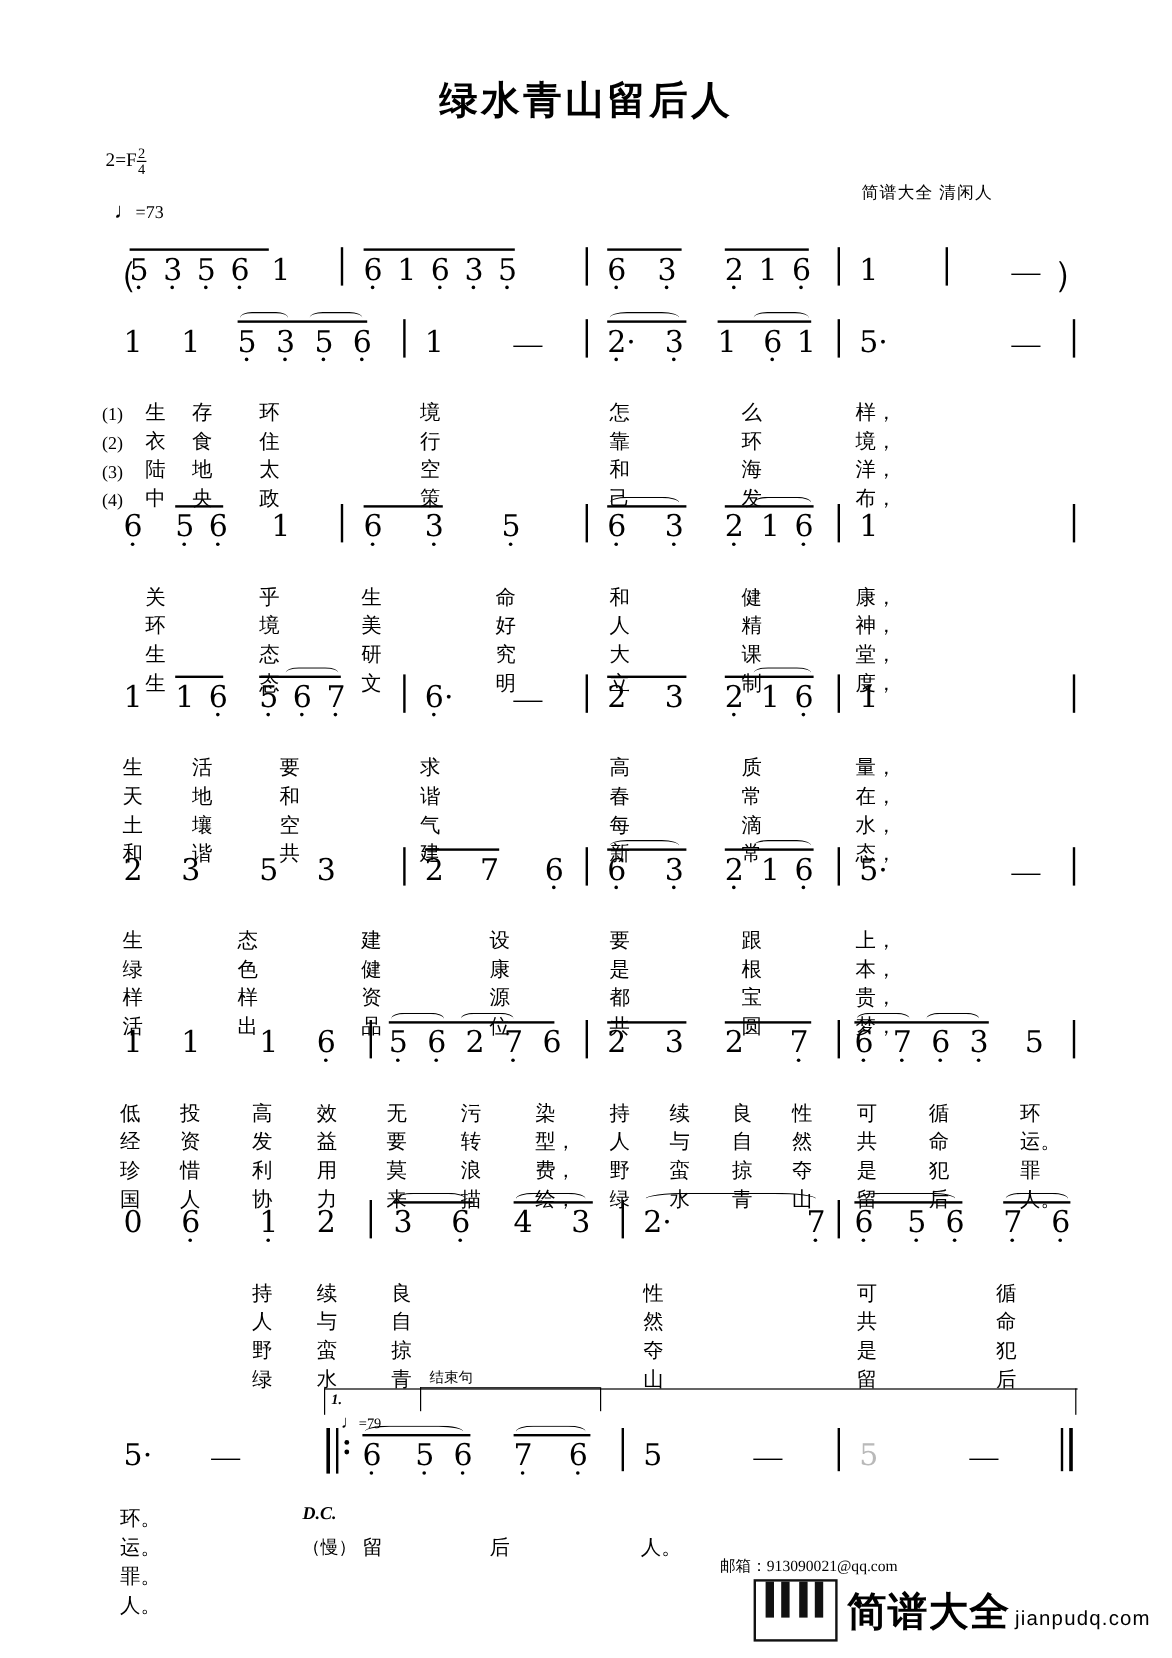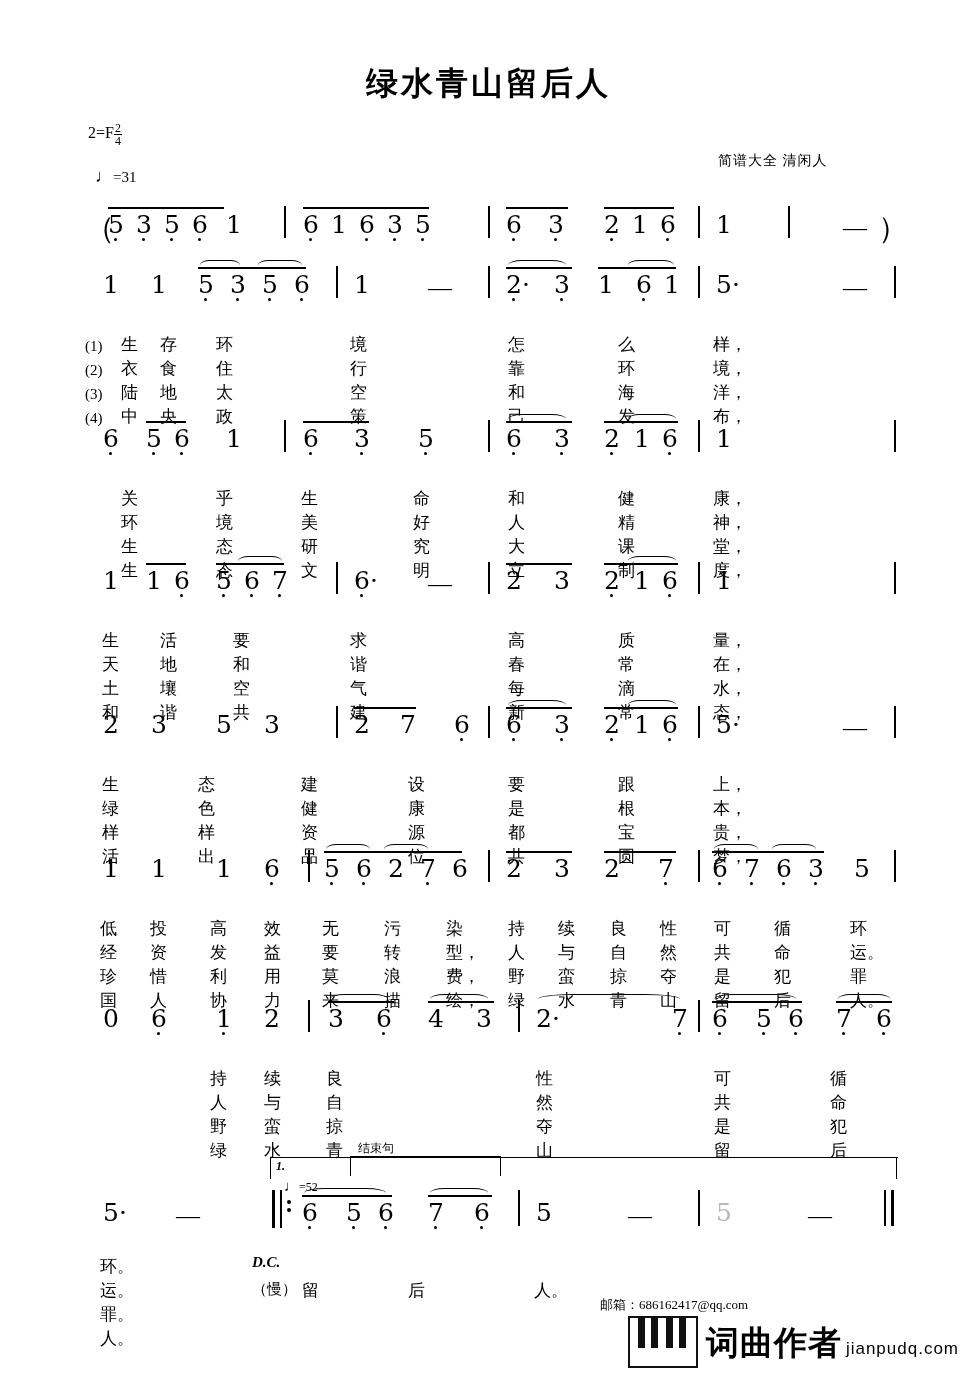--- a/index.html
+++ b/index.html
@@ -59,25 +59,25 @@
 </head>
 <body>
 
 <div class="title">绿水青山留后人</div>
 
 <div class="keysig">
   <span>2=F</span><span class="frac"><span class="num">2</span><span>4</span></span>
 </div>
 
 <div class="tempo">
-  <span style="font-size:18px;">♩</span><span>=31</span>
+  <span style="font-size:18px;">♩</span><span>=73</span>
 </div>
 
 <div class="author">简谱大全  清闲人</div>
-<div class="email">邮箱：686162417@qq.com</div>
+<div class="email">邮箱：913090021@qq.com</div>
 
 <div class="sys" style="top:206px;">
   <div class="notes">
     <div class="paren" style="left:-3px;top:2px;">（</div>
     <div class="note" style="left:20px;top:6px;">5</div>
     <div class="d-below" style="left:26px;top:32px;"></div>
     <div class="note" style="left:48px;top:6px;">3</div>
     <div class="d-below" style="left:54px;top:32px;"></div>
     <div class="note" style="left:76px;top:6px;">5</div>
     <div class="d-below" style="left:82px;top:32px;"></div>
@@ -629,21 +629,21 @@
   <div class="boxline" style="left:182px;top:-3px;width:628px;"></div>
   <div class="vline" style="left:182px;top:-3px;height:22px;"></div>
   <div class="vline" style="left:808px;top:-3px;height:22px;"></div>
   <div class="tinylabel" style="left:188px;top:-1px;font-weight:bold;font-style:italic;">1.</div>
   <div class="tinylabel" style="left:270px;top:-20px;">结束句</div>
   <div class="boxline" style="left:262px;top:-4px;width:150px;"></div>
   <div class="vline" style="left:262px;top:-4px;height:20px;"></div>
   <div class="vline" style="left:412px;top:-4px;height:20px;"></div>
 
   <div class="tinylabel" style="left:196px;top:18px;">
-    <span style="font-size:15px;">♩</span><span>=52</span>
+    <span style="font-size:15px;">♩</span><span>=79</span>
   </div>
 
   <div class="notes" style="margin-top:34px;">
     <div class="note" style="left:15px;top:6px;">5·</div>
     <div class="dash" style="left:88px;top:8px;">—</div>
 
     <div class="bar" style="left:184px;top:-4px;height:38px;width:3px;"></div>
     <div class="bar" style="left:192px;top:-4px;height:38px;"></div>
     <div class="repdots" style="left:199px;top:2px;">
         <i></i>
@@ -692,16 +692,16 @@
 </div>
 
 <div class="logo">
   <span class="piano">
     <i style="left:8px;"></i>
       <i style="left:21px;"></i>
       <i style="left:36px;"></i>
       <i style="left:49px;"></i>
   </span>
   <span class="logotext">
-    <span class="cn">词曲作者</span>
+    <span class="cn">简谱大全</span>
     <span class="en">jianpudq.com</span>
   </span>
 </div>
 
 </body></html>

